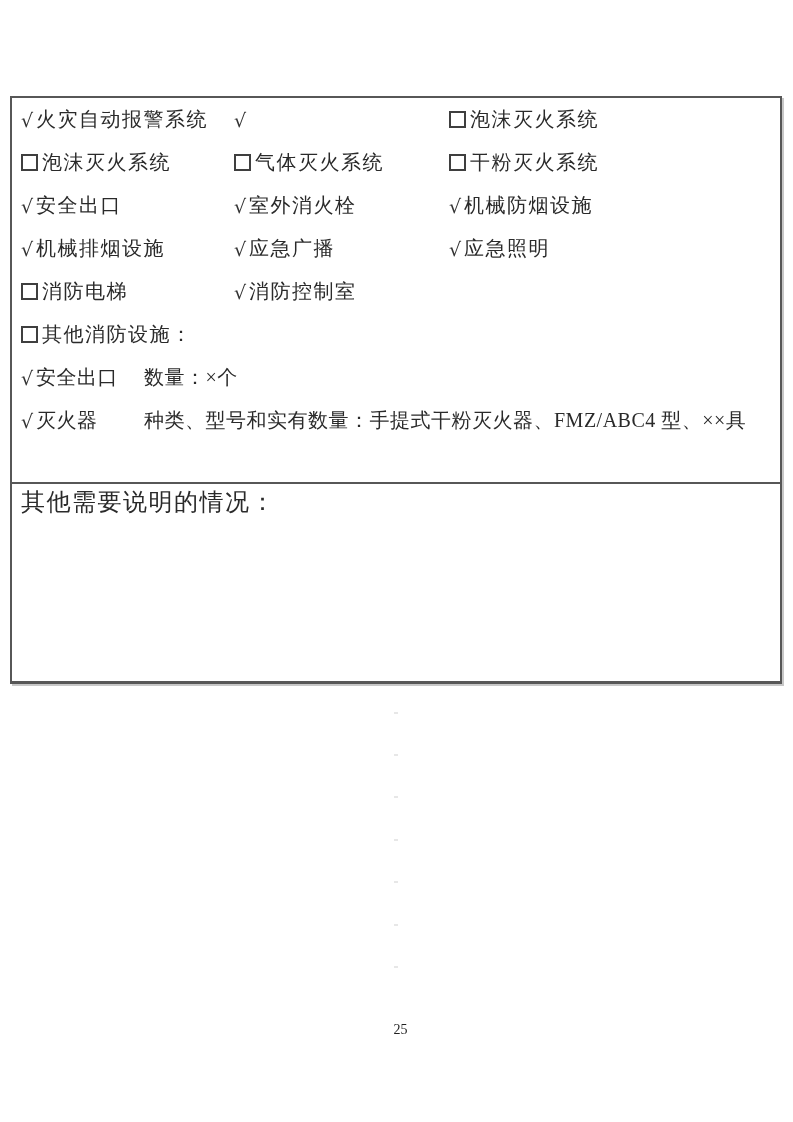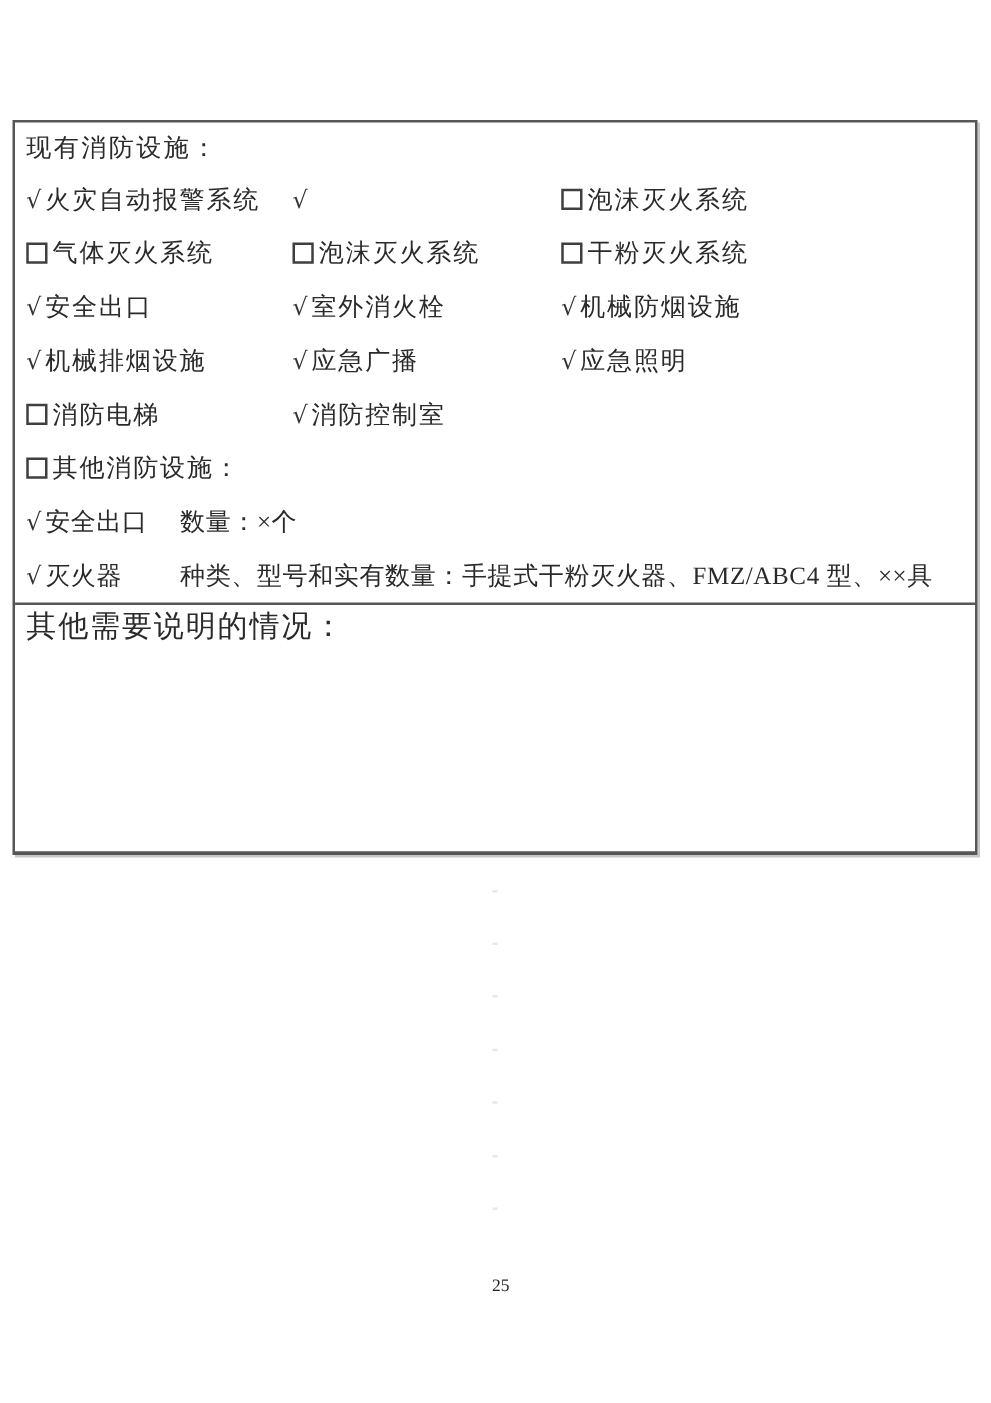--- a/index.html
+++ b/index.html
@@ -86,43 +86,42 @@
   }
 </style>
 </head>
 <body>
 
 <div class="page">
 
   <div class="form-table">
 
     <div class="section-facilities">
-      <div class="facilities-title">现有消防设施：</div>
       <div id="checklist">
           <div class="chk-row">
             <span class="cell">
               <span class="mark">√</span>
               <span>火灾自动报警系统</span>
             </span>
             <span class="cell">
               <span class="mark">√</span>
             </span>
             <span class="cell">
               <span class="box"></span>
               <span>泡沫灭火系统</span>
             </span>
           </div>
           <div class="chk-row">
             <span class="cell">
               <span class="box"></span>
+              <span>泡沫灭火系统</span>
+            </span>
+            <span class="cell">
+              <span class="box"></span>
               <span>气体灭火系统</span>
-            </span>
-            <span class="cell">
-              <span class="box"></span>
-              <span>泡沫灭火系统</span>
             </span>
             <span class="cell">
               <span class="box"></span>
               <span>干粉灭火系统</span>
             </span>
           </div>
           <div class="chk-row">
             <span class="cell">
               <span class="mark">√</span>
               <span>安全出口</span>

